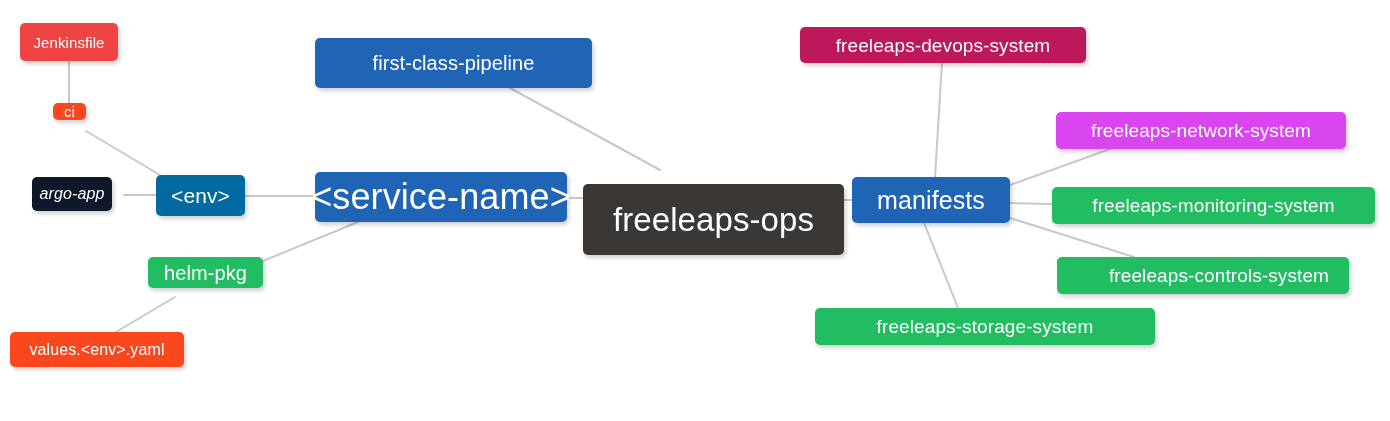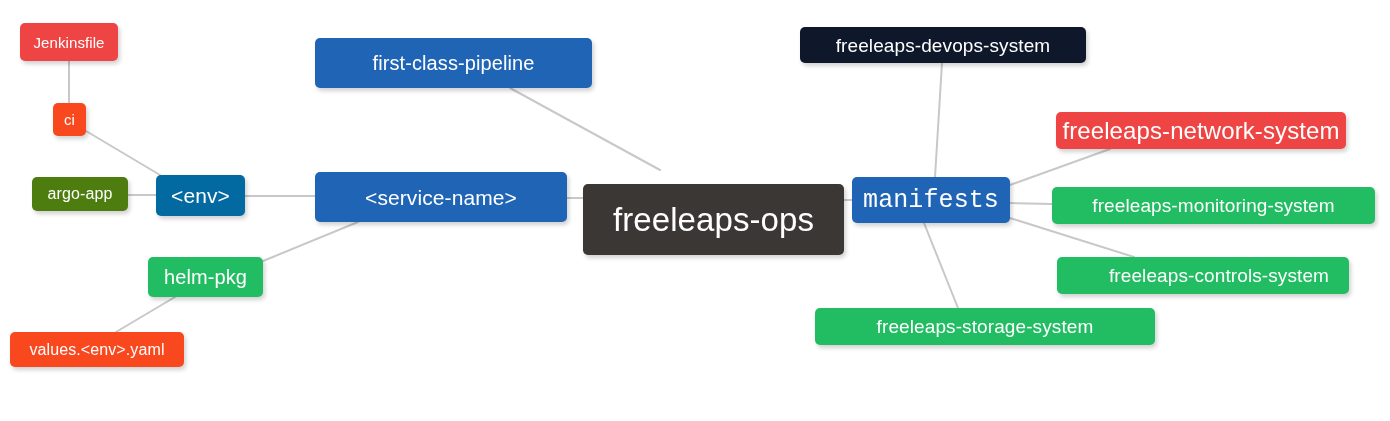--- a/index.html
+++ b/index.html
@@ -61,51 +61,51 @@
       <line x1="935" y1="177" x2="942" y2="63" stroke="#c8c8c8" stroke-width="2" stroke-linecap="round"></line>
       <line x1="1010" y1="185" x2="1110" y2="149" stroke="#c8c8c8" stroke-width="2" stroke-linecap="round"></line>
       <line x1="1010" y1="203" x2="1052" y2="204" stroke="#c8c8c8" stroke-width="2" stroke-linecap="round"></line>
       <line x1="1010" y1="218" x2="1134" y2="257" stroke="#c8c8c8" stroke-width="2" stroke-linecap="round"></line>
       <line x1="924" y1="223" x2="958" y2="308" stroke="#c8c8c8" stroke-width="2" stroke-linecap="round"></line>
     </svg>
   <div id="nodes">
       <div class="node" style="left: 20px; top: 23px; width: 98px; height: 38px; background: #ef4444; font-size: 15px;">
         <span class="node-label">Jenkinsfile</span>
       </div>
-      <div class="node" style="left: 53px; top: 103px; width: 33px; height: 33px; background: rgb(249, 71, 30); font-size: 15px;">
+      <div class="node" style="left: 53px; top: 103px; width: 33px; height: 17px; background: rgb(249, 71, 30); font-size: 15px;">
         <span class="node-label">ci</span>
       </div>
-      <div class="node" style="left: 32px; top: 177px; width: 96px; height: 34px; background: #4d7c0f; font-size: 16px;">
+      <div class="node" style="left: 32px; top: 177px; width: 80px; height: 34px; background: #0f172a; font-size: 16px; font-style: italic;">
         <span class="node-label">argo-app</span>
       </div>
       <div class="node" style="left: 156px; top: 175px; width: 89px; height: 41px; background: #0369a1; font-size: 21px;">
         <span class="node-label">&lt;env&gt;</span>
       </div>
-      <div class="node" style="left: 148px; top: 257px; width: 115px; height: 40px; background: rgb(34, 189, 98); font-size: 20px;">
+      <div class="node" style="left: 148px; top: 257px; width: 115px; height: 31px; background: rgb(34, 189, 98); font-size: 20px;">
         <span class="node-label">helm-pkg</span>
       </div>
       <div class="node" style="left: 10px; top: 332px; width: 174px; height: 35px; background: rgb(249, 71, 30); font-size: 16px; justify-content: center;">
         <span class="node-label">values.&lt;env&gt;.yaml</span>
       </div>
       <div class="node" style="left: 315px; top: 38px; width: 277px; height: 50px; background: rgb(32, 101, 181); font-size: 20px;">
         <span class="node-label">first-class-pipeline</span>
       </div>
-      <div class="node" style="left: 315px; top: 172px; width: 252px; height: 50px; background: rgb(32, 101, 181); font-size: 21px;">
+      <div class="node" style="left: 315px; top: 172px; width: 252px; height: 50px; background: rgb(32, 101, 181); font-size: 36px;">
         <span class="node-label">&lt;service-name&gt;</span>
       </div>
       <div class="node" style="left: 583px; top: 184px; width: 261px; height: 71px; background: rgb(59, 55, 53); font-size: 33px;">
         <span class="node-label">freeleaps-ops</span>
       </div>
-      <div class="node" style="left: 852px; top: 177px; width: 158px; height: 46px; background: rgb(32, 101, 181); font-size: 25px; font-family: Liberation Mono, monospace;">
+      <div class="node" style="left: 852px; top: 177px; width: 158px; height: 46px; background: rgb(32, 101, 181); font-size: 25px;">
         <span class="node-label">manifests</span>
       </div>
-      <div class="node" style="left: 800px; top: 27px; width: 286px; height: 36px; background: #0f172a; font-size: 19px;">
+      <div class="node" style="left: 800px; top: 27px; width: 286px; height: 36px; background: #be185d; font-size: 19px;">
         <span class="node-label">freeleaps-devops-system</span>
       </div>
-      <div class="node" style="left: 1056px; top: 112px; width: 290px; height: 37px; background: #ef4444; font-size: 24px;">
+      <div class="node" style="left: 1056px; top: 112px; width: 290px; height: 37px; background: #d946ef; font-size: 19px;">
         <span class="node-label">freeleaps-network-system</span>
       </div>
       <div class="node" style="left: 1052px; top: 187px; width: 323px; height: 37px; background: rgb(34, 189, 98); font-size: 19px; text-align: right;">
         <span class="node-label">freeleaps-monitoring-system</span>
       </div>
       <div class="node" style="left: 1057px; top: 257px; width: 292px; height: 37px; background: rgb(34, 189, 98); font-size: 19px; padding-left: 32px;">
         <span class="node-label">freeleaps-controls-system</span>
       </div>
       <div class="node" style="left: 815px; top: 308px; width: 340px; height: 37px; background: rgb(34, 189, 98); font-size: 19px;">
         <span class="node-label">freeleaps-storage-system</span>

